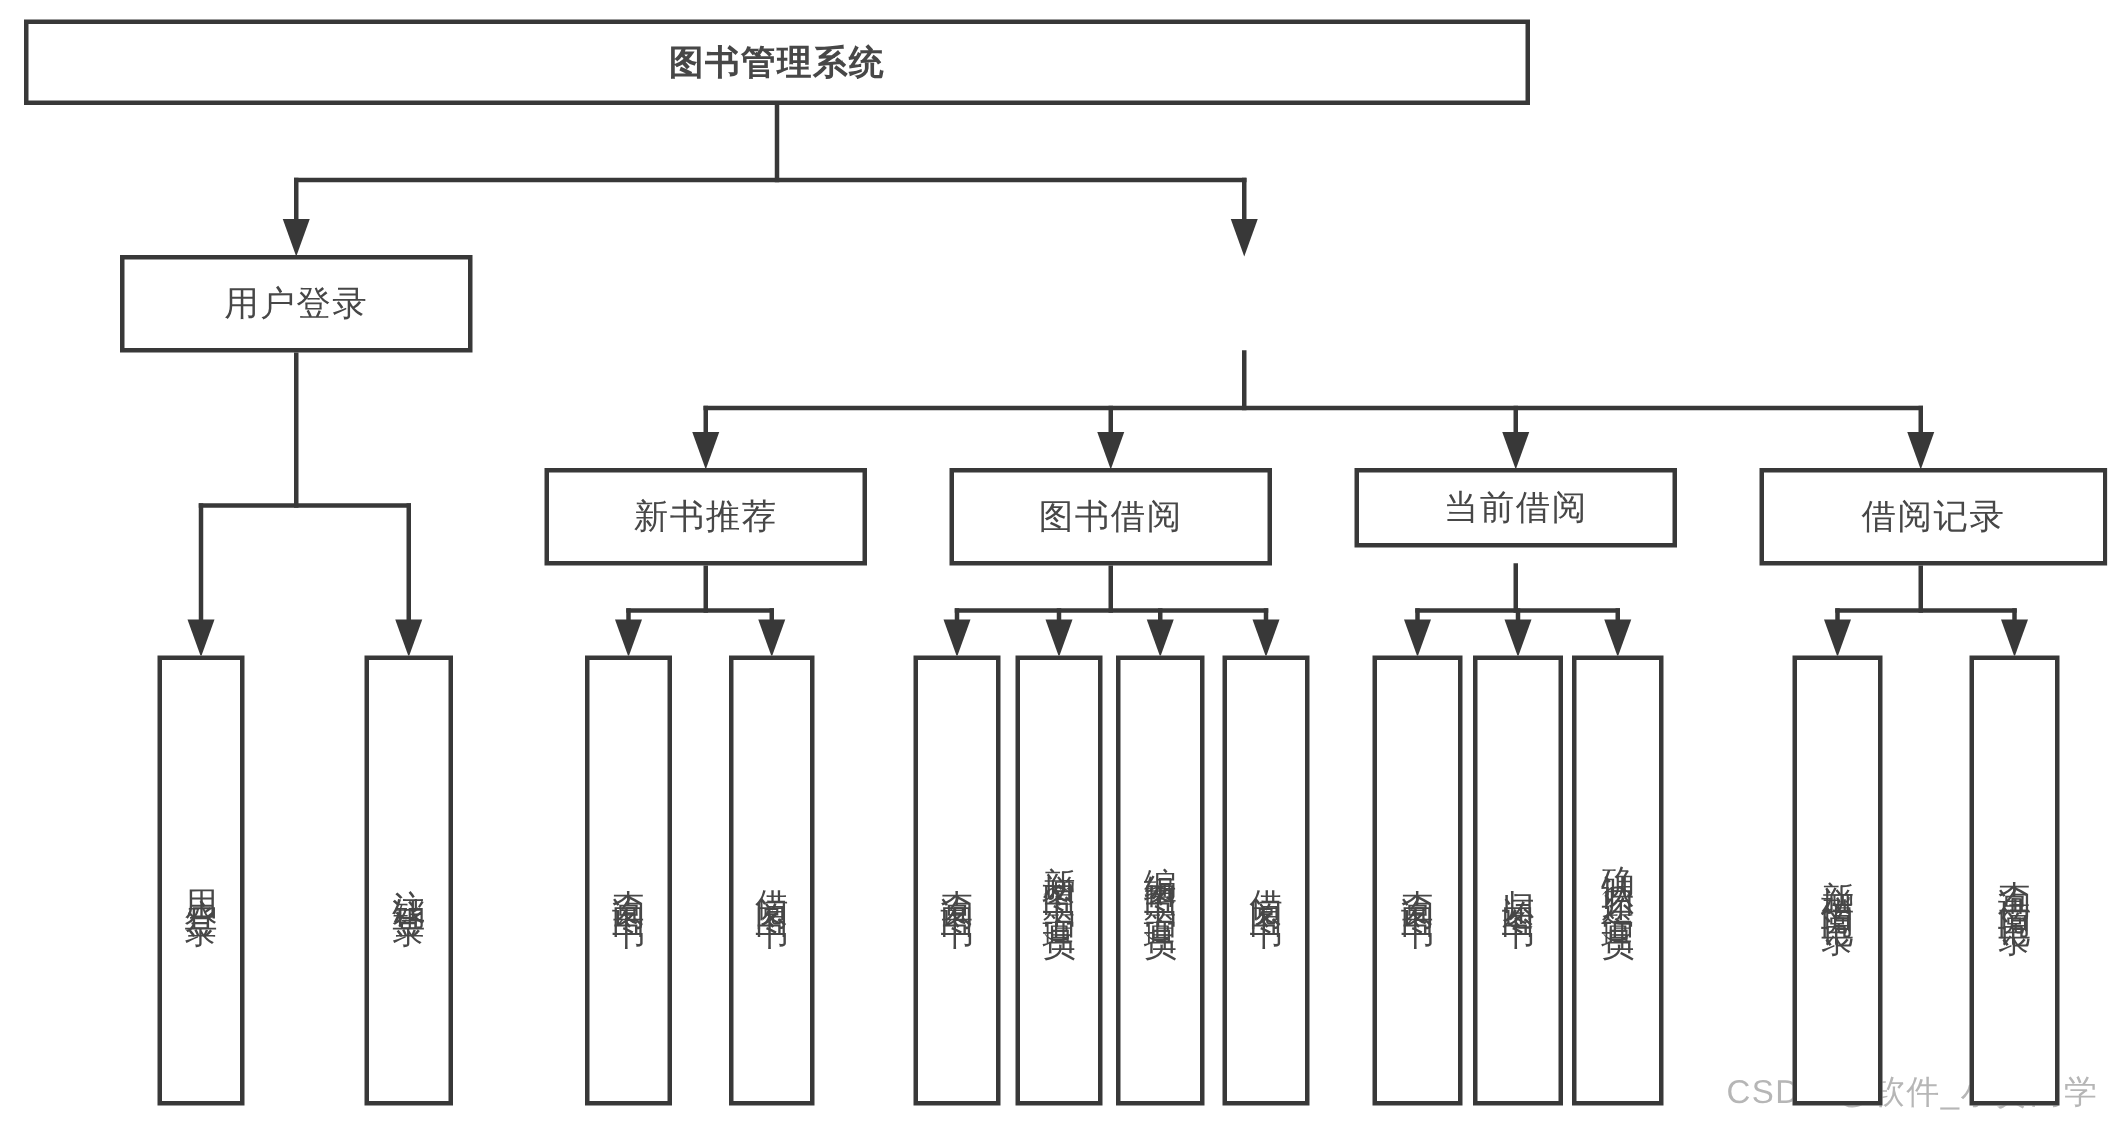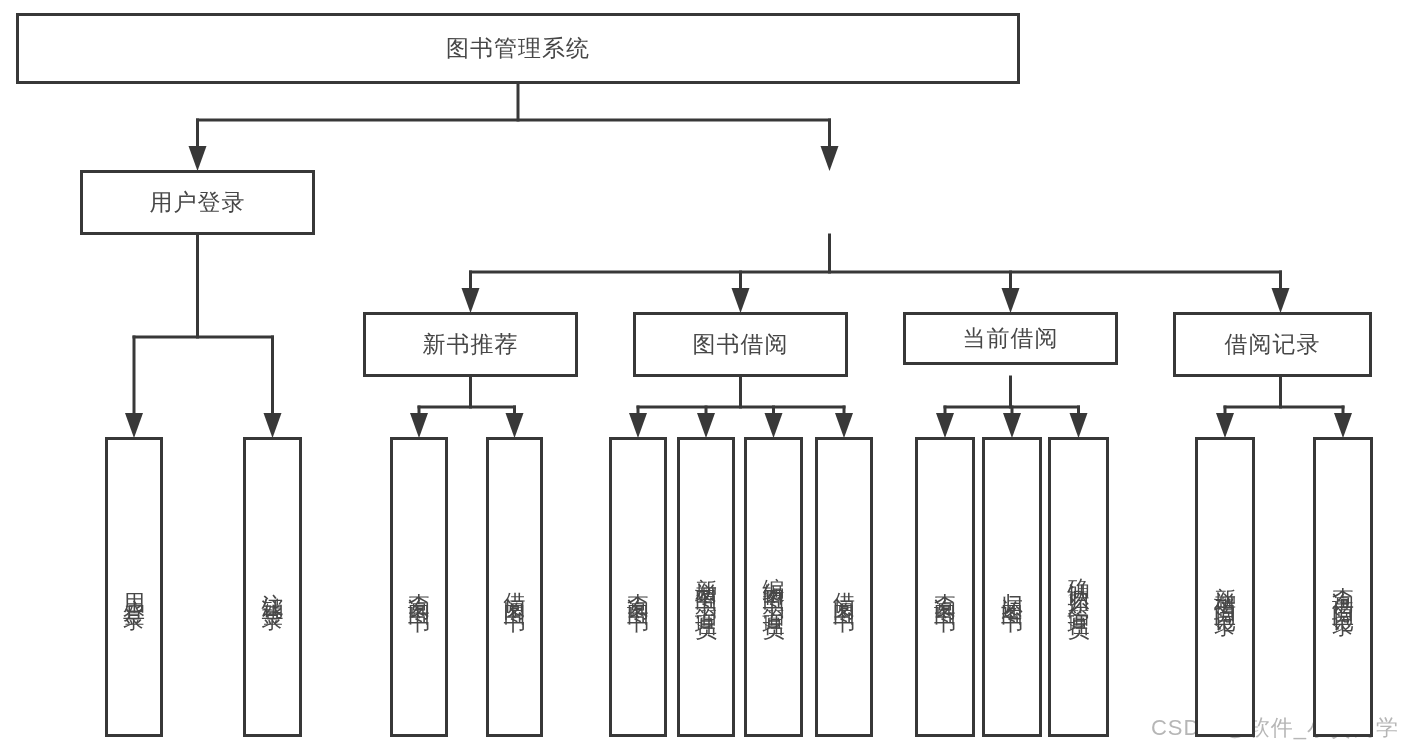--- a/index.html
+++ b/index.html
@@ -106,36 +106,36 @@
       <line x1="1078.5" y1="407" x2="1078.5" y2="416" stroke="#383838" stroke-width="3" stroke-linecap="square"></line>
       <polygon points="1069.5,413 1087.5,413 1078.5,438" fill="#383838"></polygon>
       <line x1="1280.5" y1="377" x2="1280.5" y2="407" stroke="#383838" stroke-width="3" stroke-linecap="square"></line>
       <line x1="1225" y1="407" x2="1343" y2="407" stroke="#383838" stroke-width="3" stroke-linecap="square"></line>
       <line x1="1225" y1="407" x2="1225" y2="416" stroke="#383838" stroke-width="3" stroke-linecap="square"></line>
       <polygon points="1216,413 1234,413 1225,438" fill="#383838"></polygon>
       <line x1="1343" y1="407" x2="1343" y2="416" stroke="#383838" stroke-width="3" stroke-linecap="square"></line>
       <polygon points="1334,413 1352,413 1343,438" fill="#383838"></polygon>
     </svg>
   <div id="watermark">CSDN @软件_小贺同学</div>
-<div class="node" style="left: 16px; top: 13px; width: 1004px; height: 71px;">
+<div class="node" style="left: 16px; top: 13px; width: 1004px; height: 57px; font-weight: bold;">
       <span class="lbl">图书管理系统</span>
     </div>
     <div class="node" style="left: 80px; top: 170px; width: 235px; height: 65px;">
       <span class="lbl">用户登录</span>
     </div>
     <div class="node" style="left: 363px; top: 312px; width: 215px; height: 65px;">
       <span class="lbl">新书推荐</span>
     </div>
     <div class="node" style="left: 633px; top: 312px; width: 215px; height: 65px;">
       <span class="lbl">图书借阅</span>
     </div>
     <div class="node" style="left: 903px; top: 312px; width: 215px; height: 53px;">
       <span class="lbl">当前借阅</span>
     </div>
-    <div class="node" style="left: 1173px; top: 312px; width: 199px; height: 65px;">
+    <div class="node" style="left: 1173px; top: 312px; width: 232px; height: 65px;">
       <span class="lbl">借阅记录</span>
     </div>
     <div class="node vertical" style="left: 105px; top: 437px; width: 58px; height: 300px;">
       <span class="lbl">用户登录</span>
     </div>
     <div class="node vertical" style="left: 243px; top: 437px; width: 59px; height: 300px;">
       <span class="lbl">注销登录</span>
     </div>
     <div class="node vertical" style="left: 390px; top: 437px; width: 58px; height: 300px;">
       <span class="lbl">查询图书</span>

